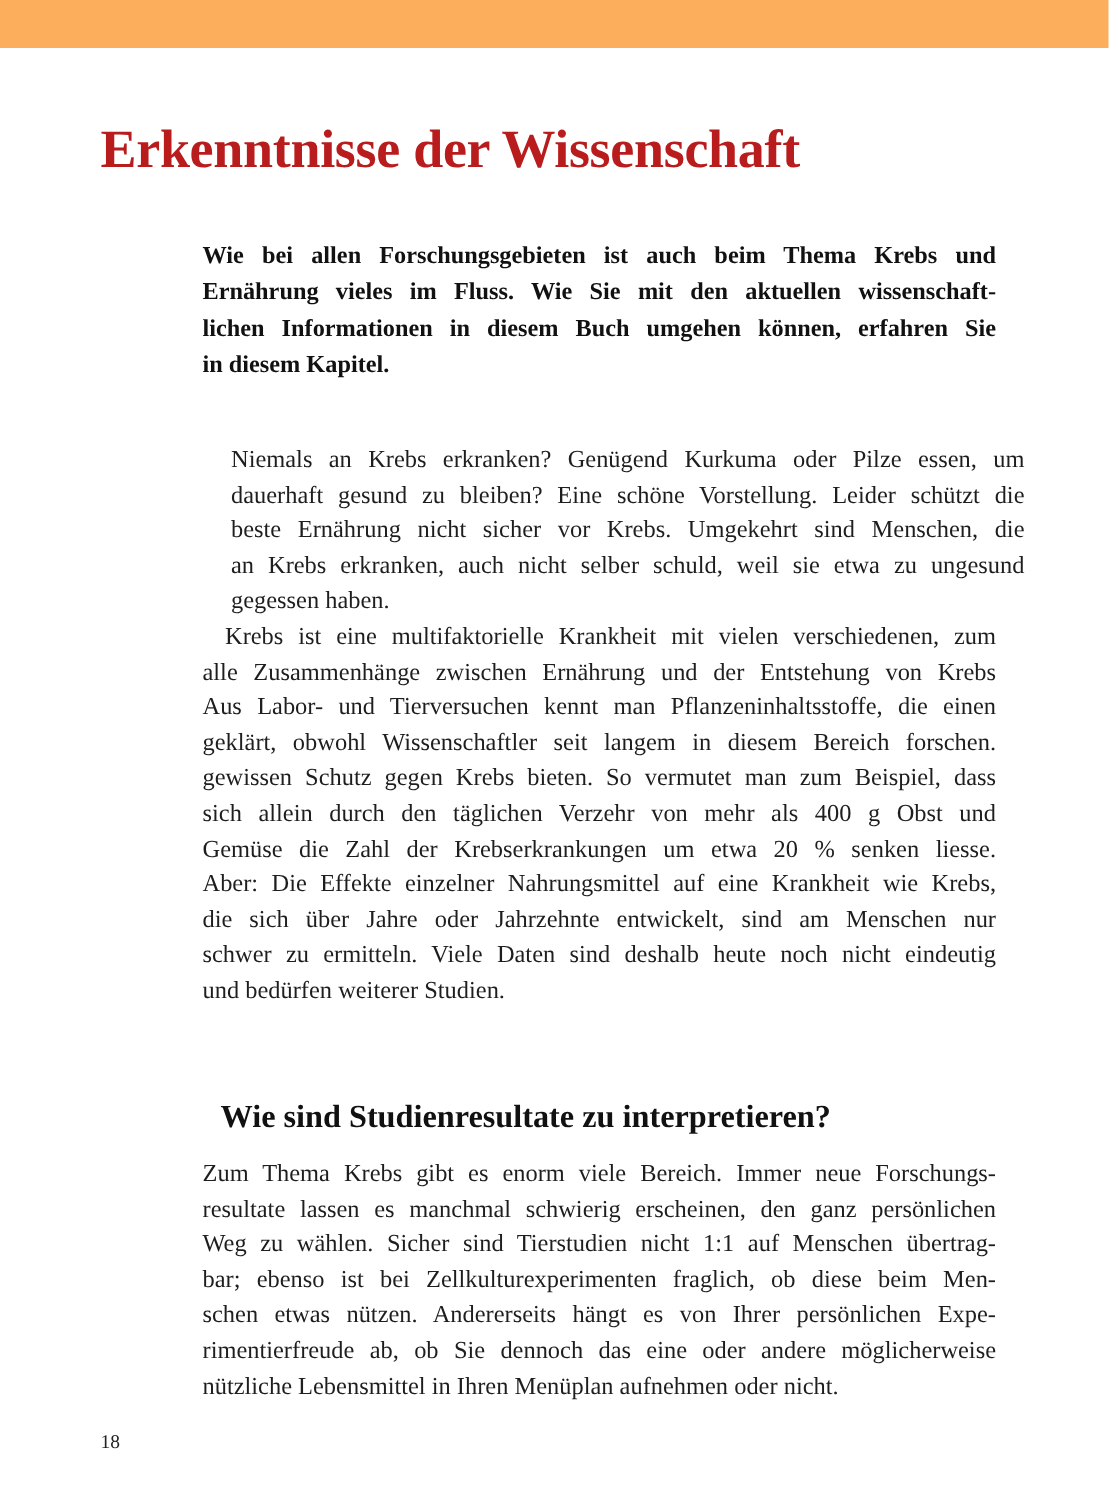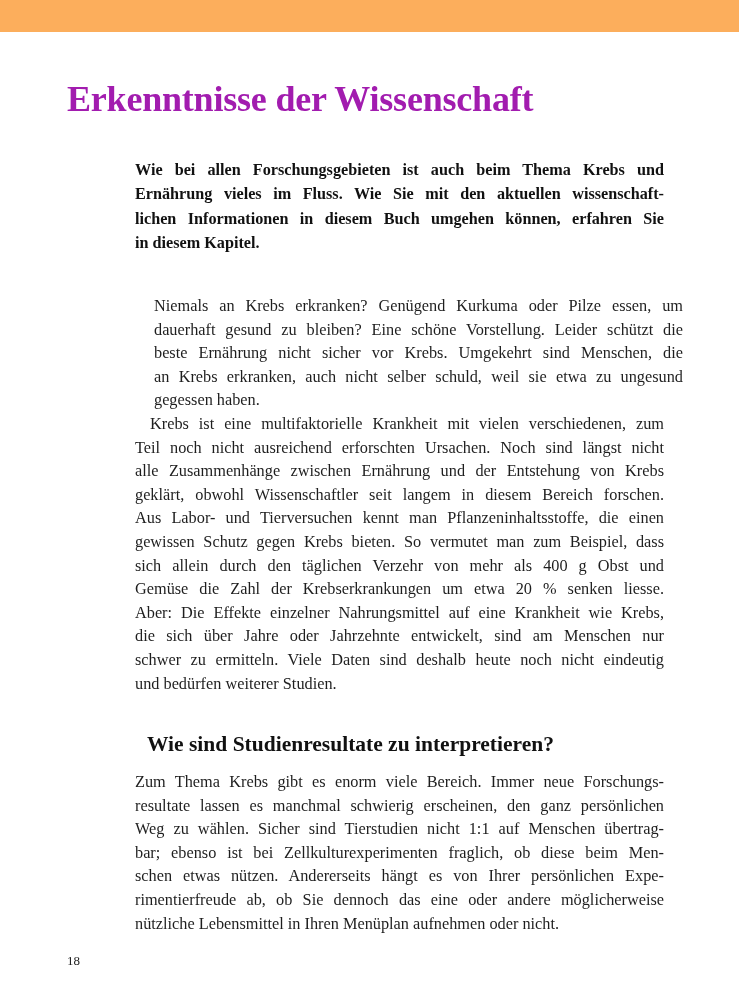--- a/index.html
+++ b/index.html
@@ -24,21 +24,21 @@
   }
   .chapter-title {
     position: absolute;
     left: 67px;
     top: 78px;
     margin: 0;
     font-family: "Liberation Serif", "DejaVu Serif", serif;
     font-weight: bold;
     font-size: 36px;
     letter-spacing: -0.2px;
-    color: #a21caf;
+    color: #b91c1c;
     white-space: nowrap;
   }
   .content {
     position: absolute;
     left: 135px;
     width: 529px;
   }
   .lead {
     top: 158px;
     margin: 0;
@@ -99,24 +99,23 @@
 <p class="content body-text p1">
   <span class="line">Niemals an Krebs erkranken? Genügend Kurkuma oder Pilze essen, um</span>
   <span class="line">dauerhaft gesund zu bleiben? Eine schöne Vorstellung. Leider schützt die</span>
   <span class="line">beste Ernährung nicht sicher vor Krebs. Umgekehrt sind Menschen, die</span>
   <span class="line">an Krebs erkranken, auch nicht selber schuld, weil sie etwa zu ungesund</span>
   <span class="line last">gegessen haben.</span>
 </p>
 
 <p class="content body-text p2">
   <span class="line indent">Krebs ist eine multifaktorielle Krankheit mit vielen verschiedenen, zum</span>
-  <span class="line">Teil noch nicht ausreichend erforschten Ursachen. Noch sind längst nicht</span>
   <span class="line">alle Zusammenhänge zwischen Ernährung und der Entstehung von Krebs</span>
+  <span class="line">Aus Labor- und Tierversuchen kennt man Pflanzeninhaltsstoffe, die einen</span>
   <span class="line">geklärt, obwohl Wissenschaftler seit langem in diesem Bereich forschen.</span>
-  <span class="line">Aus Labor- und Tierversuchen kennt man Pflanzeninhaltsstoffe, die einen</span>
   <span class="line">gewissen Schutz gegen Krebs bieten. So vermutet man zum Beispiel, dass</span>
   <span class="line">sich allein durch den täglichen Verzehr von mehr als 400 g Obst und</span>
   <span class="line">Gemüse die Zahl der Krebserkrankungen um etwa 20 % senken liesse.</span>
   <span class="line">Aber: Die Effekte einzelner Nahrungsmittel auf eine Krankheit wie Krebs,</span>
   <span class="line">die sich über Jahre oder Jahrzehnte entwickelt, sind am Menschen nur</span>
   <span class="line">schwer zu ermitteln. Viele Daten sind deshalb heute noch nicht eindeutig</span>
   <span class="line last">und bedürfen weiterer Studien.</span>
 </p>
 
 <h2 class="content section-heading">Wie sind Studienresultate zu interpretieren?</h2>

